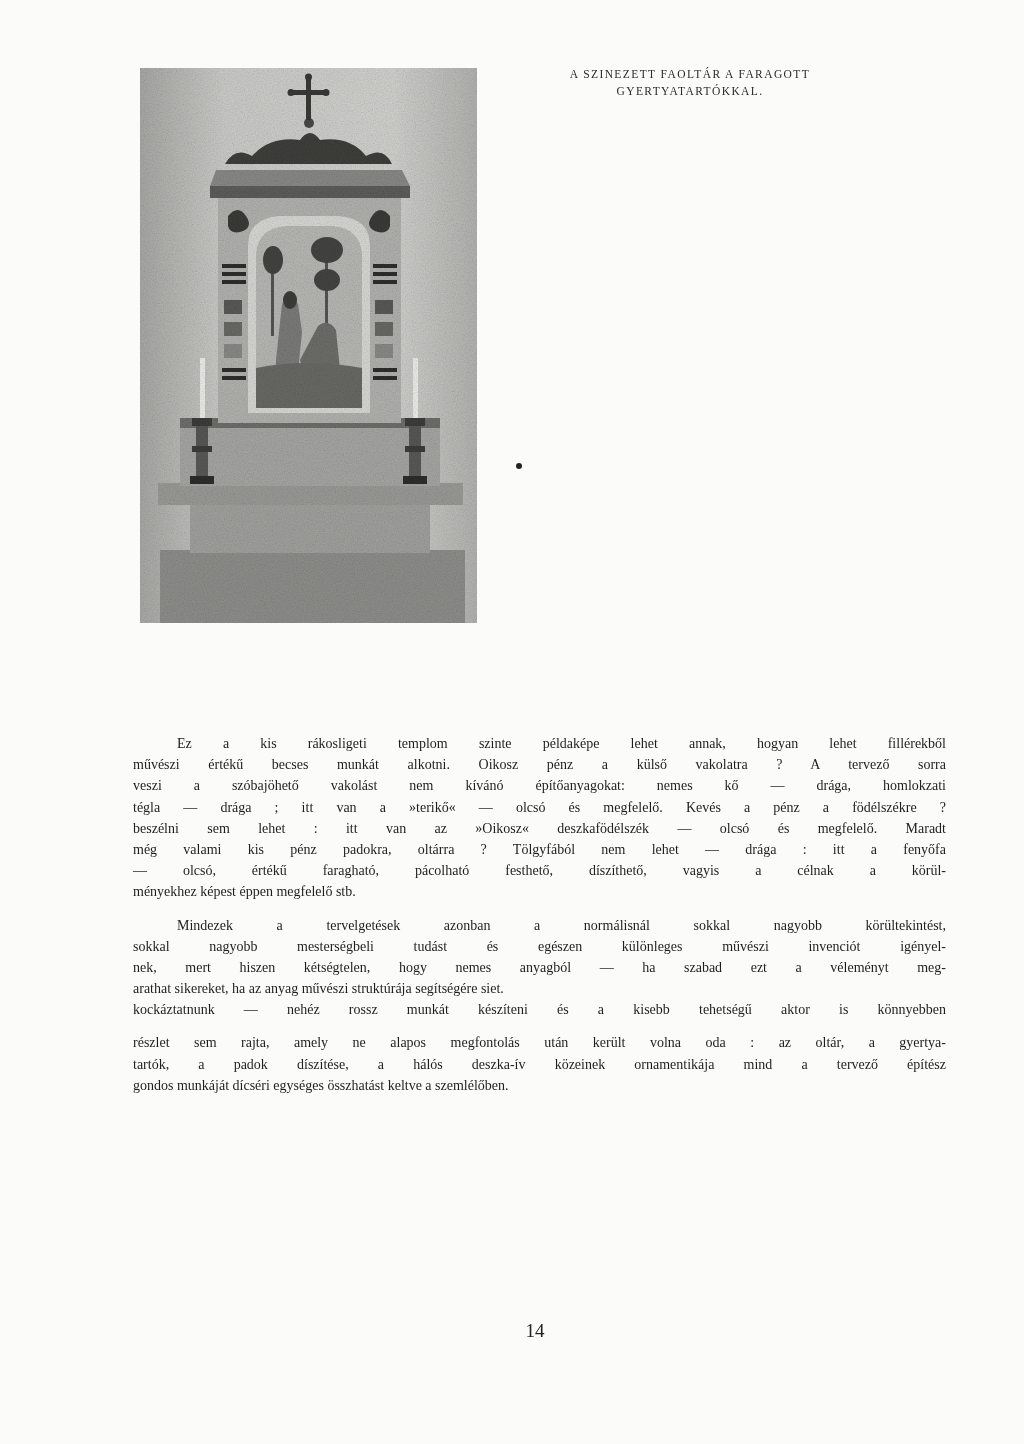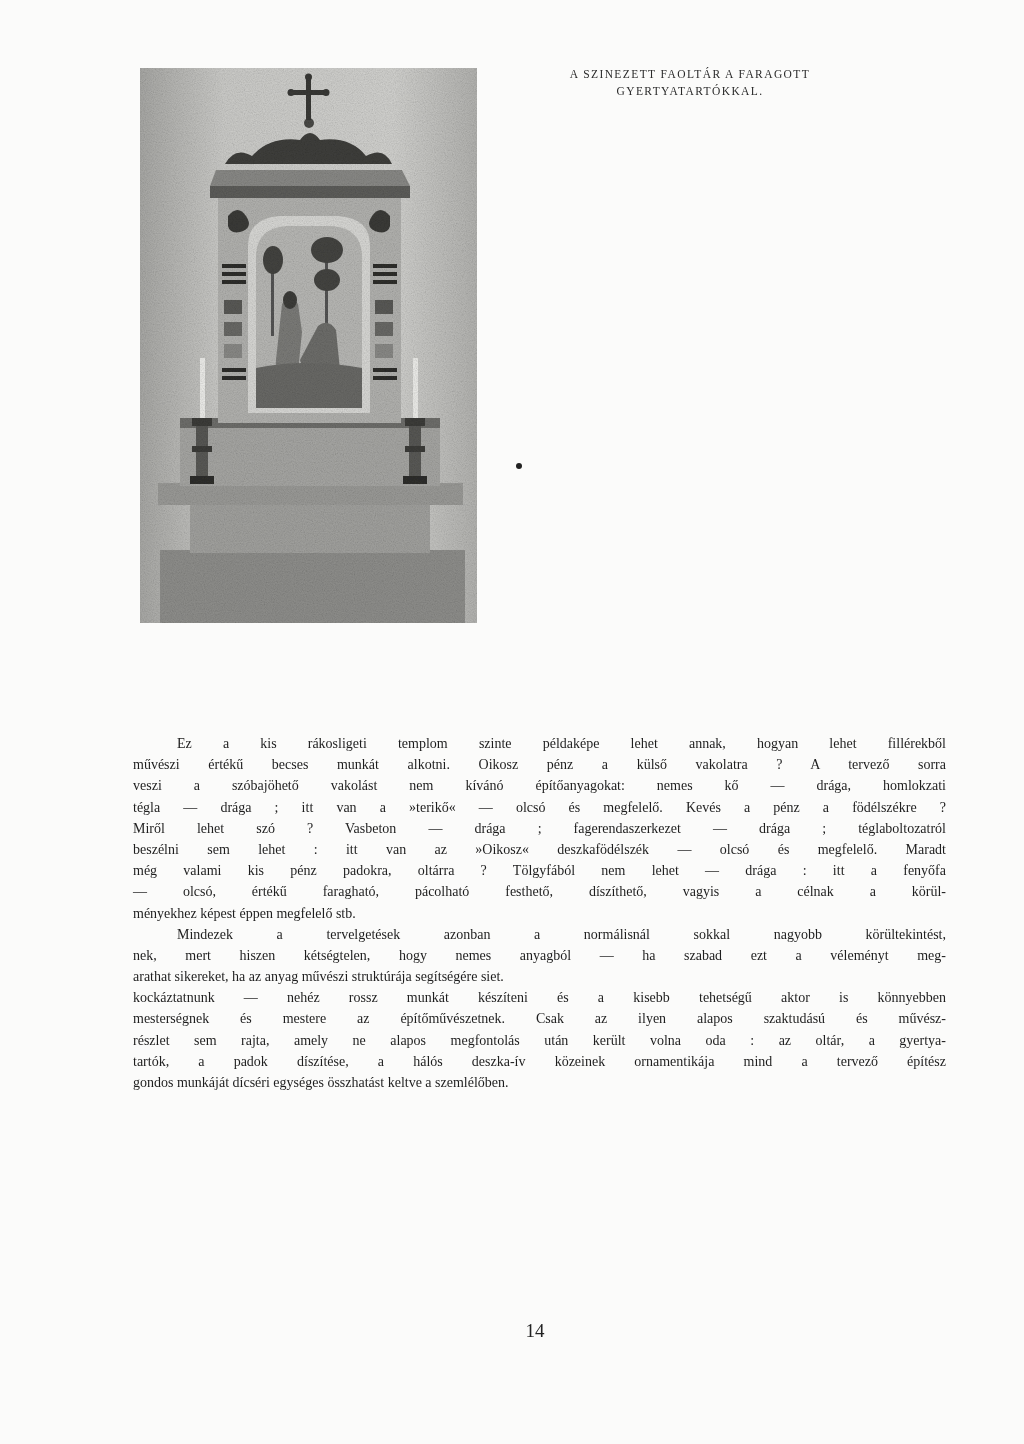--- a/index.html
+++ b/index.html
@@ -32,21 +32,21 @@
   .body-text {
     position: absolute;
     left: 133px; top: 733px;
     width: 813px;
   }
   .para {
     font-size: 14px;
     line-height: 21.2px;
     margin: 0;
   }
-  .para + .para { margin-top: 0; }
+  .para + .para { margin-top: 12px; }
   .line {
     display: block;
     text-align: justify;
     text-align-last: justify;
     white-space: nowrap;
     height: 21.2px;
     overflow: visible;
   }
   .line.last { text-align-last: left; }
   .line.indent { padding-left: 44px; }
@@ -174,33 +174,32 @@
 </div>
 
 <div class="speck" style="left:516px; top:463px;"></div>
 
 <div class="body-text">
   <p class="para">
     <span class="line indent">Ez a kis rákosligeti templom szinte példaképe lehet annak, hogyan lehet fillérekből</span>
     <span class="line">művészi értékű becses munkát alkotni. Oikosz pénz a külső vakolatra ? A tervező sorra</span>
     <span class="line">veszi a szóbajöhető vakolást nem kívánó építőanyagokat: nemes kő — drága, homlokzati</span>
     <span class="line">tégla — drága ; itt van a »terikő« — olcsó és megfelelő. Kevés a pénz a födélszékre ?</span>
-    <span class="line">Miről lehet szó ? Vasbeton — drága ; fagerendaszerkezet — drága ; téglaboltozatról</span>
     <span class="line">beszélni sem lehet : itt van az »Oikosz« deszkafödélszék — olcsó és megfelelő. Maradt</span>
     <span class="line">még valami kis pénz padokra, oltárra ? Tölgyfából nem lehet — drága : itt a fenyőfa</span>
     <span class="line">— olcsó, értékű faragható, pácolható festhető, díszíthető, vagyis a célnak a körül-</span>
     <span class="line last">ményekhez képest éppen megfelelő stb.</span>
   </p>
   <p class="para">
     <span class="line indent">Mindezek a tervelgetések azonban a normálisnál sokkal nagyobb körültekintést,</span>
+    <span class="line">sokkal nagyobb mesterségbeli tudást és egészen különleges művészi invenciót igényel-</span>
     <span class="line">nek, mert hiszen kétségtelen, hogy nemes anyagból — ha szabad ezt a véleményt meg-</span>
     <span class="line last">arathat sikereket, ha az anyag művészi struktúrája segítségére siet.</span>
     <span class="line">kockáztatnunk — nehéz rossz munkát készíteni és a kisebb tehetségű aktor is könnyebben</span>
   </p>
   <p class="para">
-    <span class="line">mesterségnek és mestere az építőművészetnek. Csak az ilyen alapos szaktudású és művész-</span>
     <span class="line">részlet sem rajta, amely ne alapos megfontolás után került volna oda : az oltár, a gyertya-</span>
     <span class="line">tartók, a padok díszítése, a hálós deszka-ív közeinek ornamentikája mind a tervező építész</span>
     <span class="line last">gondos munkáját dícséri egységes összhatást keltve a szemlélőben.</span>
   </p>
 </div>
 
 <div class="page-number">14</div>
 
 </body></html>

